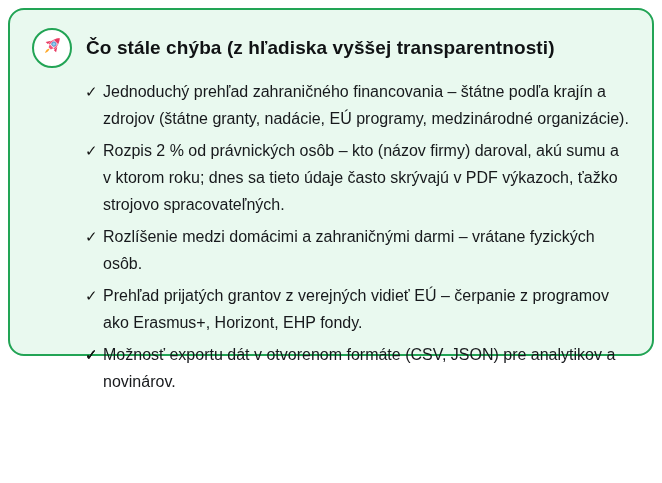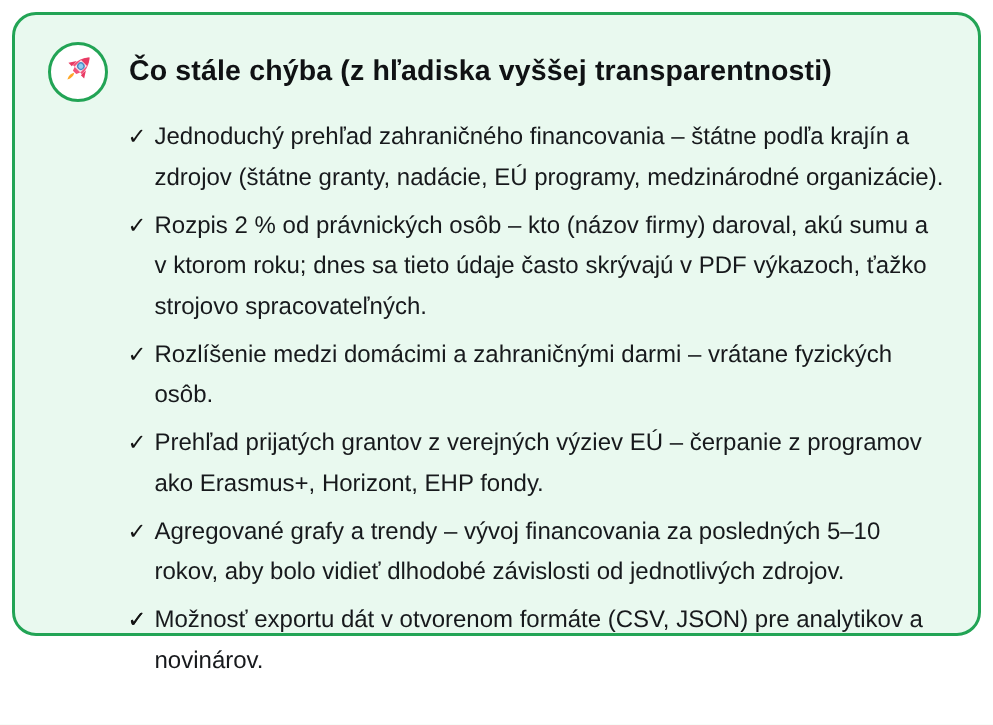--- a/index.html
+++ b/index.html
@@ -11,21 +11,21 @@
   .page {
     width: 662px;
     height: 483px;
     background: #ffffff;
     box-sizing: border-box;
     padding: 8px;
   }
   .card {
     box-sizing: border-box;
     width: 646px;
-    height: 416px;
+    height: 348px;
     border: 2px solid #22a455;
     border-radius: 16px;
     background: #e9f9ef;
     padding: 18px 22px 18px 22px;
   }
   .card-header {
     display: flex;
     align-items: center;
     gap: 14px;
     margin-bottom: 4px;
@@ -92,19 +92,19 @@
             </g>
           </svg>
         </span>
       </div>
       <div class="card-title">Čo stále chýba (z hľadiska vyššej transparentnosti)</div>
     </div>
     <ul class="checklist">
         <li><span class="check">✓</span><span>Jednoduchý prehľad zahraničného financovania – štátne podľa krajín a zdrojov (štátne granty, nadácie, EÚ programy, medzinárodné organizácie).</span></li>
         <li><span class="check">✓</span><span>Rozpis 2 % od právnických osôb – kto (názov firmy) daroval, akú sumu a v ktorom roku; dnes sa tieto údaje často skrývajú v PDF výkazoch, ťažko strojovo spracovateľných.</span></li>
         <li><span class="check">✓</span><span>Rozlíšenie medzi domácimi a zahraničnými darmi – vrátane fyzických osôb.</span></li>
-        <li><span class="check">✓</span><span>Prehľad prijatých grantov z verejných výziev EÚ – čerpanie z programov ako Erasmus+, Horizont, EHP fondy.</span></li>
-        <li><span class="check">✓</span><span>Agregované grafy a trendy – vývoj financovania za posledných 5–10 rokov, aby bolo vidieť dlhodobé závislosti od jednotlivých zdrojov.</span></li>
+        <li><span class="check">✓</span><span>Prehľad prijatých grantov z verejných vidieť EÚ – čerpanie z programov ako Erasmus+, Horizont, EHP fondy.</span></li>
+        <li><span class="check">✓</span></li>
         <li><span class="check">✓</span></li>
         <li><span class="check">✓</span><span>Možnosť exportu dát v otvorenom formáte (CSV, JSON) pre analytikov a novinárov.</span></li>
       </ul>
   </div>
 </div>
 
 </body></html>

